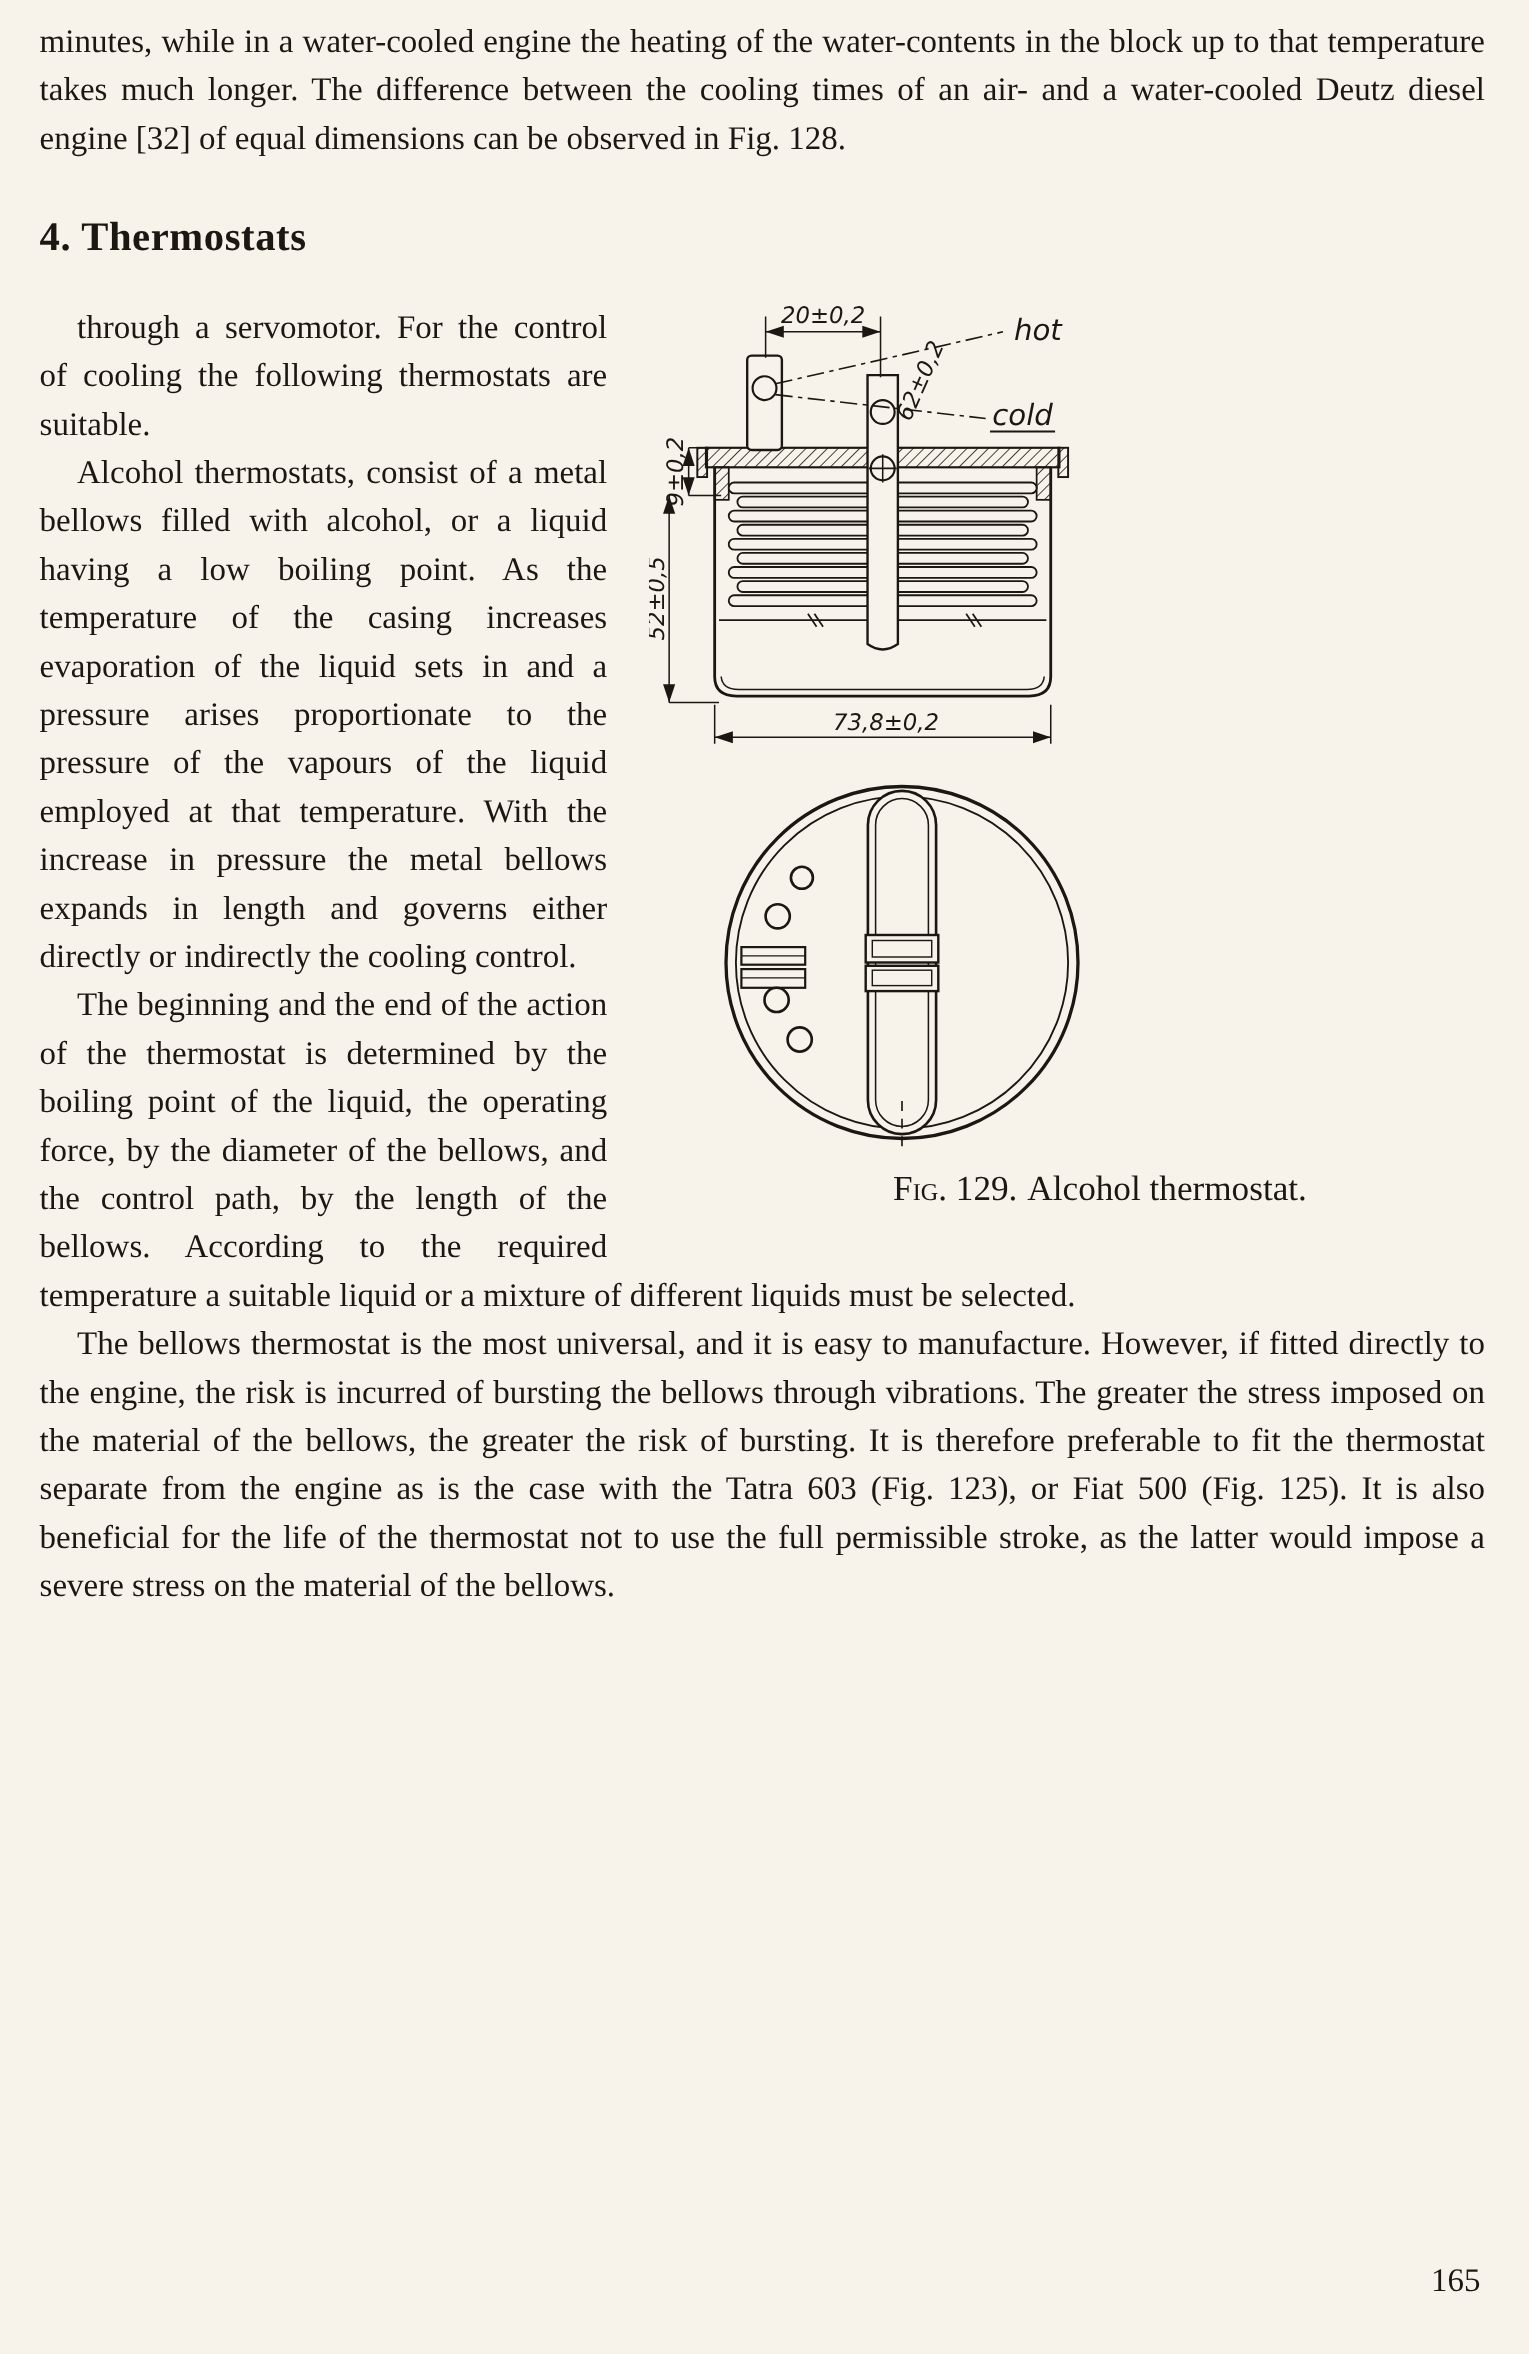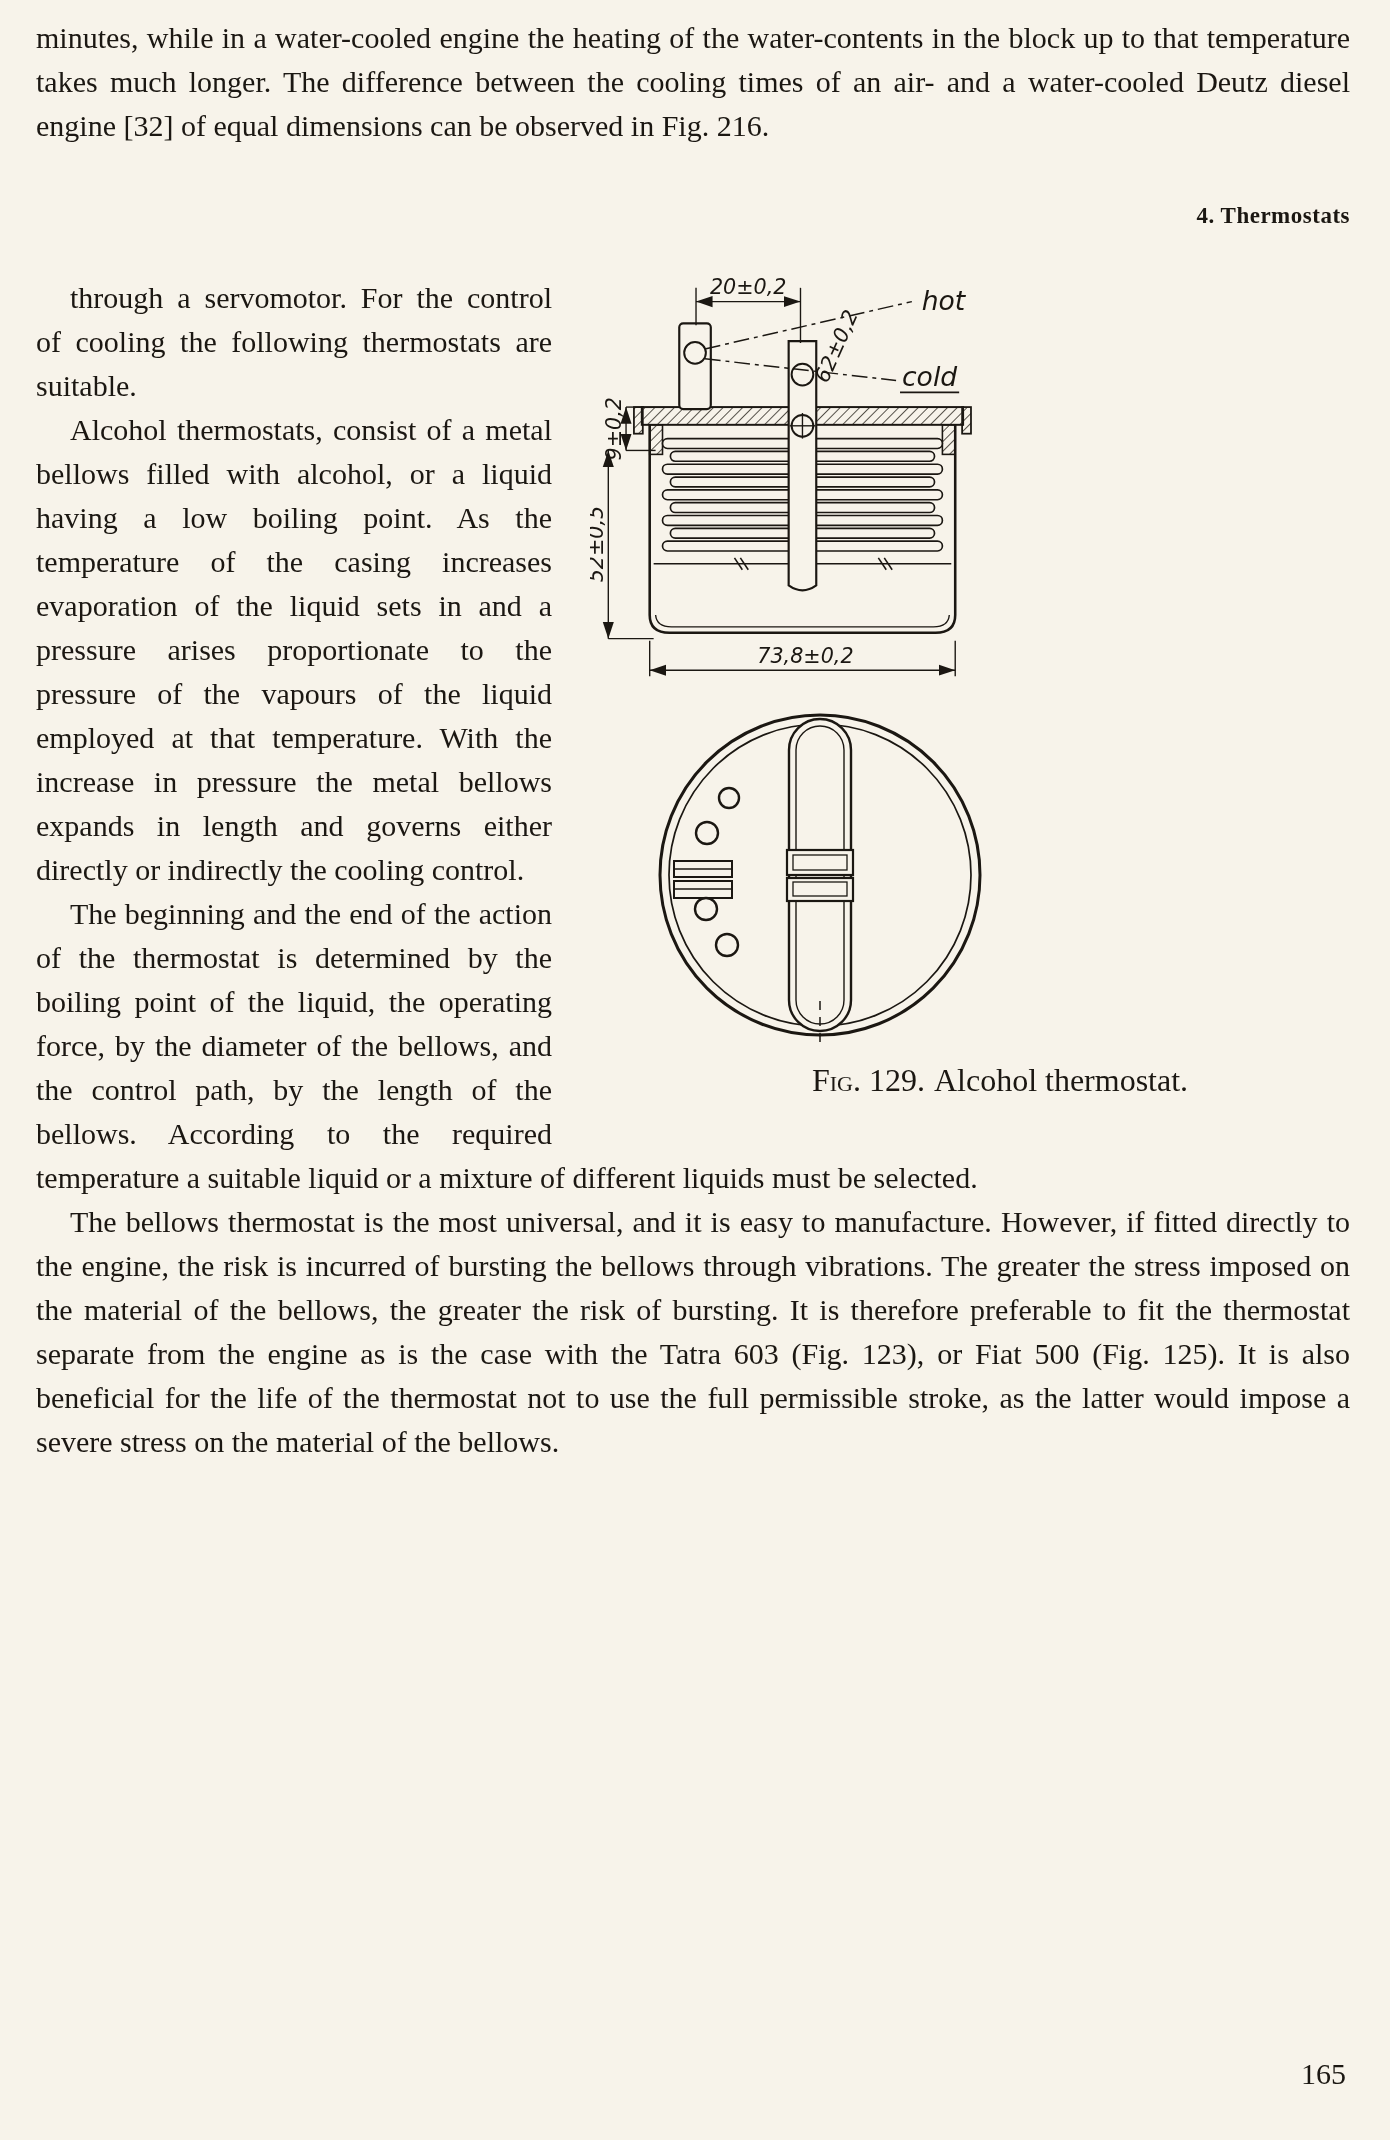--- a/index.html
+++ b/index.html
@@ -13,22 +13,22 @@
     font-size:30px;
     line-height:44px;
     box-sizing:border-box;
     padding:16px 40px 0 36px;
     text-align:justify;
     overflow:hidden;
   }
   .para { margin:0; text-indent:0; }
   .para.indent { text-indent:34px; }
   .heading {
-    text-align:right;
-    font-size:23px;
+    text-align:left;
+    font-size:37px;
     font-weight:bold;
     margin:46px 0 38px 0;
     text-indent:0;
     letter-spacing:0.5px;
   }
   .figure-float {
     float:right;
     display:block;
     width:786px;
     height:852px;
@@ -63,21 +63,21 @@
   }
   svg .dimtext { font-size:21px; }
   svg .biglabel { font-size:27px; }
   svg line, svg path, svg rect, svg circle { vector-effect:none; }
 </style>
 </head>
 <body>
 
 <div class="page">
 
-  <p class="para">minutes, while in a water-cooled engine the heating of the water-contents in the block up to that temperature takes much longer. The difference between the cooling times of an air- and a water-cooled Deutz diesel engine [32] of equal dimensions can be observed in Fig. 216.</p>
+  <p class="para">minutes, while in a water-cooled engine the heating of the water-contents in the block up to that temperature takes much longer. The difference between the cooling times of an air- and a water-cooled Deutz diesel engine [32] of equal dimensions can be observed in Fig. 128.</p>
 
   <h2 class="heading">4. Thermostats</h2>
 
   <p class="para indent">
 
     <span class="figure-float">
 
       <svg id="drawing-section" class="drawing" width="760" height="409" viewBox="0 0 770 415" xmlns="http://www.w3.org/2000/svg">
         <defs>
           <pattern id="hatch" width="7" height="7" patternUnits="userSpaceOnUse" patternTransform="rotate(45)">

